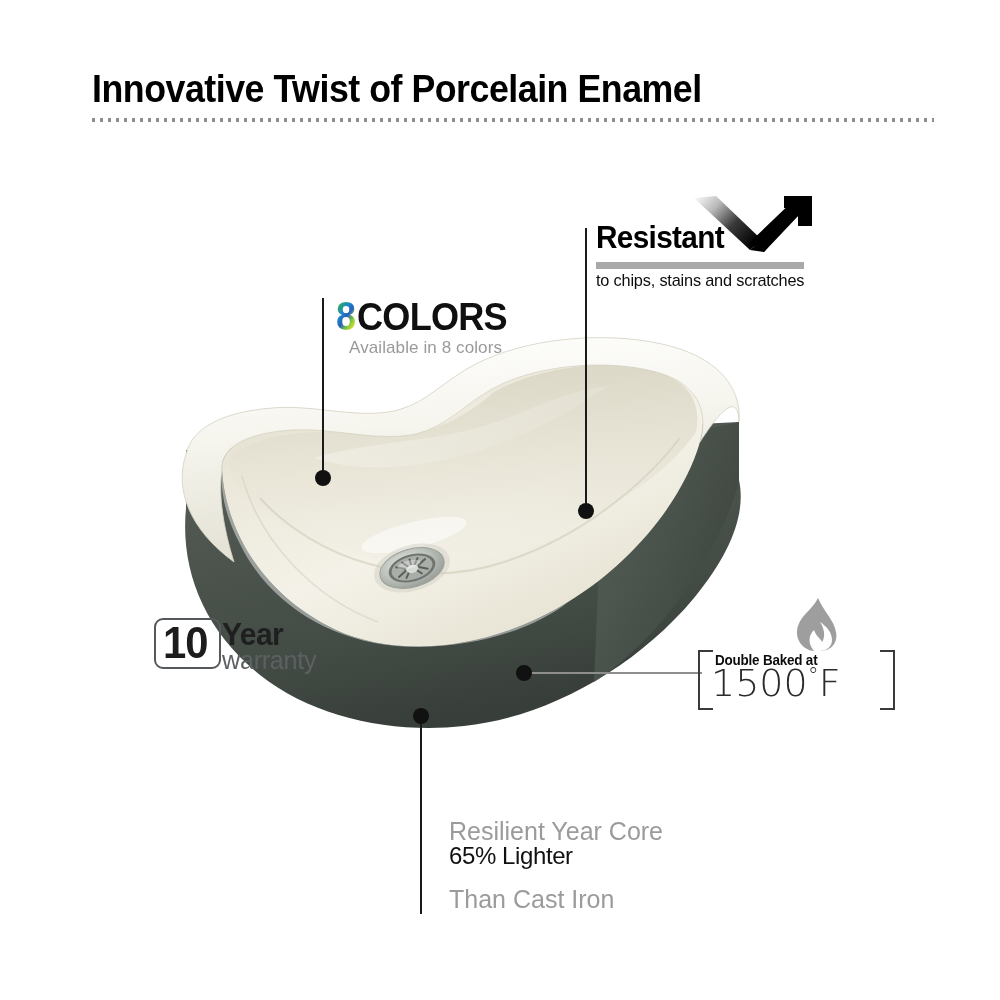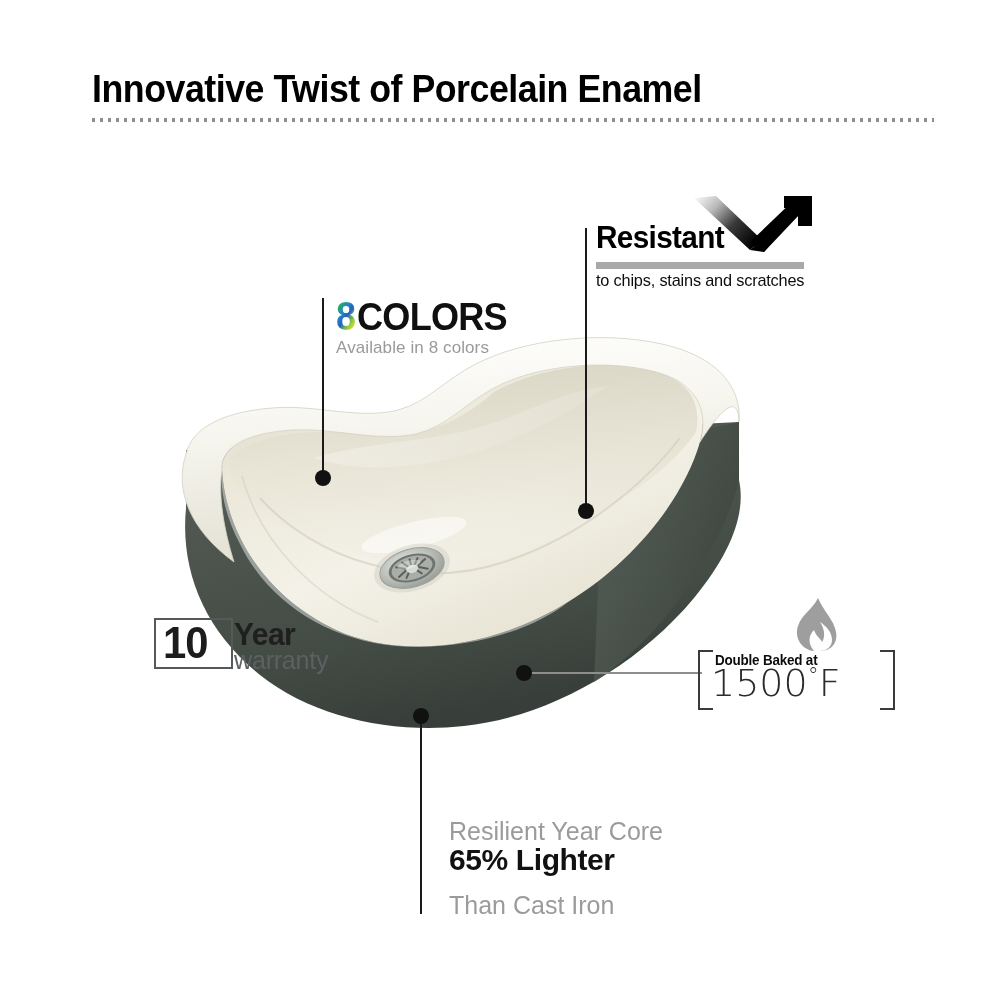--- a/index.html
+++ b/index.html
@@ -39,20 +39,21 @@
   }
   .colors-word{
     font-size:38px;font-weight:bold;color:#101010;
     letter-spacing:-0.8px;
     transform:scaleX(0.95);transform-origin:left bottom;
     margin-left:-1px;
   }
   .colors-sub{
     margin-top:2px;font-size:17px;color:#9a9a9a;font-weight:normal;
     letter-spacing:0.1px;
+    text-align:center;
   }
 
   
   .resist-block{position:absolute;left:582px;top:222px;width:215px;}
   .resist-row{position:relative;height:38px;}
   .resist-word{
     position:absolute;left:0;top:0;
     font-size:31px;font-weight:bold;color:#000;
     letter-spacing:-0.7px;line-height:1.05;
     transform:scaleX(0.96);transform-origin:left top;
@@ -65,22 +66,22 @@
   .resist-sub{
     position:absolute;left:0;top:49px;
     font-size:17px;color:#0d0d0d;letter-spacing:-0.2px;
     transform:scaleX(0.96);transform-origin:left top;
     white-space:nowrap;
   }
 
   
   .warranty-block{position:absolute;left:140px;top:618px;display:flex;align-items:flex-start;}
   .ten-box{
-    border:2.5px solid #55595c;border-radius:0;
-    padding:1px 21px 2px 7px;
+    border:2.5px solid #55595c;border-radius:9px;
+    padding:1px 9px 2px 7px;
     line-height:1;
   }
   .ten-num{
     font-size:44px;font-weight:bold;color:#1c1c1c;
     letter-spacing:-1px;display:block;
     transform:scaleX(0.95);transform-origin:left top;
   }
   .year-wrap{margin-left:1px;margin-top:1px;line-height:1;}
   .year-word{
     font-size:31px;font-weight:bold;color:#1f1f1f;
@@ -110,21 +111,21 @@
     position:absolute;left:13px;top:14px;
     font-size:38px;color:#2b2b2b;font-weight:300;
     letter-spacing:0px;line-height:1;white-space:nowrap;
     font-family:"DejaVu Sans", sans-serif;
   }
   .temp-val .deg{font-size:22px;vertical-align:13px;}
 
   
   .steel-block{position:absolute;left:435px;top:818px;line-height:1.04;}
   .steel-l1{font-size:25px;color:#9b9b9b;letter-spacing:0px;}
-  .steel-l2{font-size:30px;color:#111;font-weight:bold;letter-spacing:-0.4px;}
+  .steel-l2{font-size:24px;color:#111;font-weight:normal;letter-spacing:-0.4px;}
   .steel-l3{font-size:25px;color:#9b9b9b;letter-spacing:0px;margin-top:17px;}
 
   
   .lead{position:absolute;background:#1a1a1a;}
   .lead.v{width:1.6px;}
   .lead.h{height:2.4px;background:#8e8e8e;}
   .dot{position:absolute;border-radius:50%;background:#111;}
 
   svg{display:block;overflow:visible;}
 </style>

